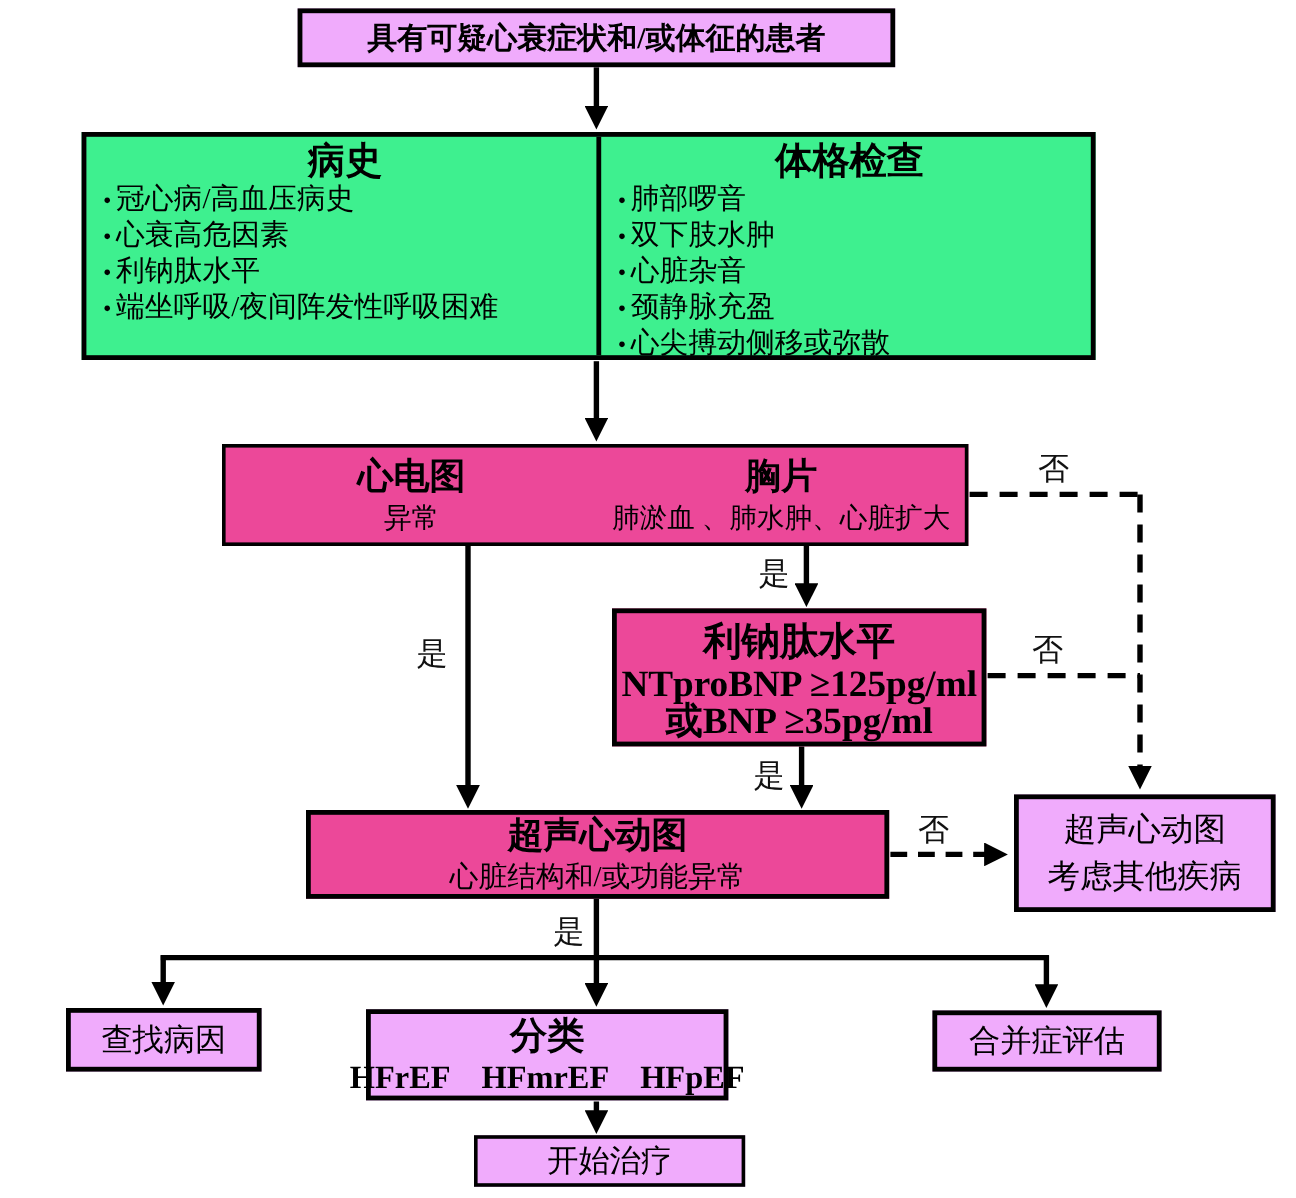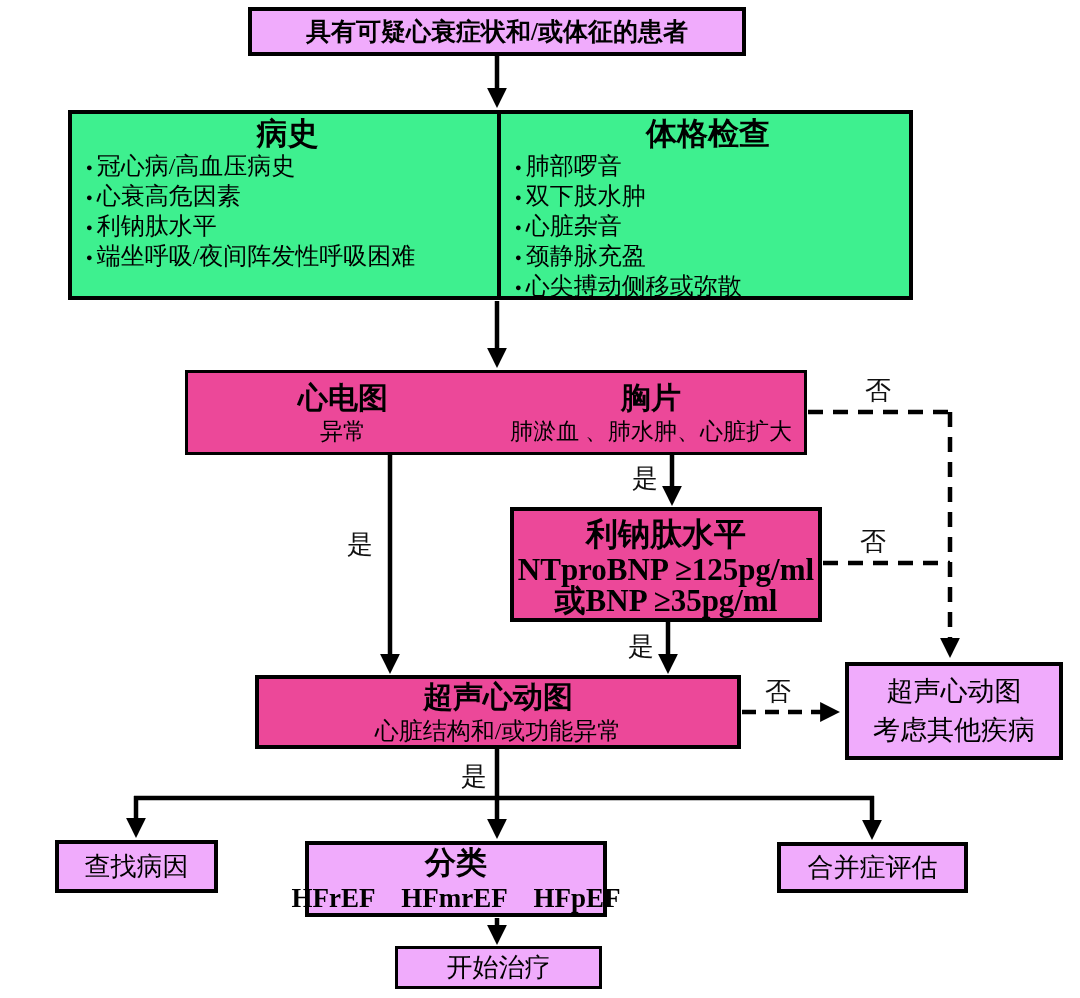--- a/index.html
+++ b/index.html
@@ -60,21 +60,21 @@
   .echo-box { left: 255px; top: 675px; width: 486px; height: 74px; }
   
   .unlikely-box { left: 845px; top: 662px; width: 218px; height: 98px; }
   .unlikely-line { font-size: 27px; line-height: 39px; white-space: nowrap; }
   
   .find-cause-box { left: 55px;  top: 840px; width: 163px; height: 53px; font-size: 26px; text-align: center; }
   .classify-box   { left: 305px; top: 841px; width: 302px; height: 76px; }
   .classify-title { font-size: 31px; font-weight: bold; line-height: 38px; }
   .classify-sub   { font-size: 27px; font-weight: bold; line-height: 32px; word-spacing: 20px; white-space: nowrap; }
   .comorbid-box   { left: 777px; top: 842px; width: 191px; height: 51px; font-size: 26px; justify-content: center; }
-  .treat-box      { left: 395px; top: 946px; width: 207px; height: 43px; font-size: 26px; border-width: 3px; }
+  .treat-box      { left: 395px; top: 946px; width: 226px; height: 43px; font-size: 26px; border-width: 3px; }
   
   .flow-label { position: absolute; font-size: 26px; line-height: 26px; color: #111111; }
 </style>
 </head>
 <body>
 
 <div class="canvas">
 
   <svg class="connectors" viewBox="0 0 1080 998">
     <defs>

